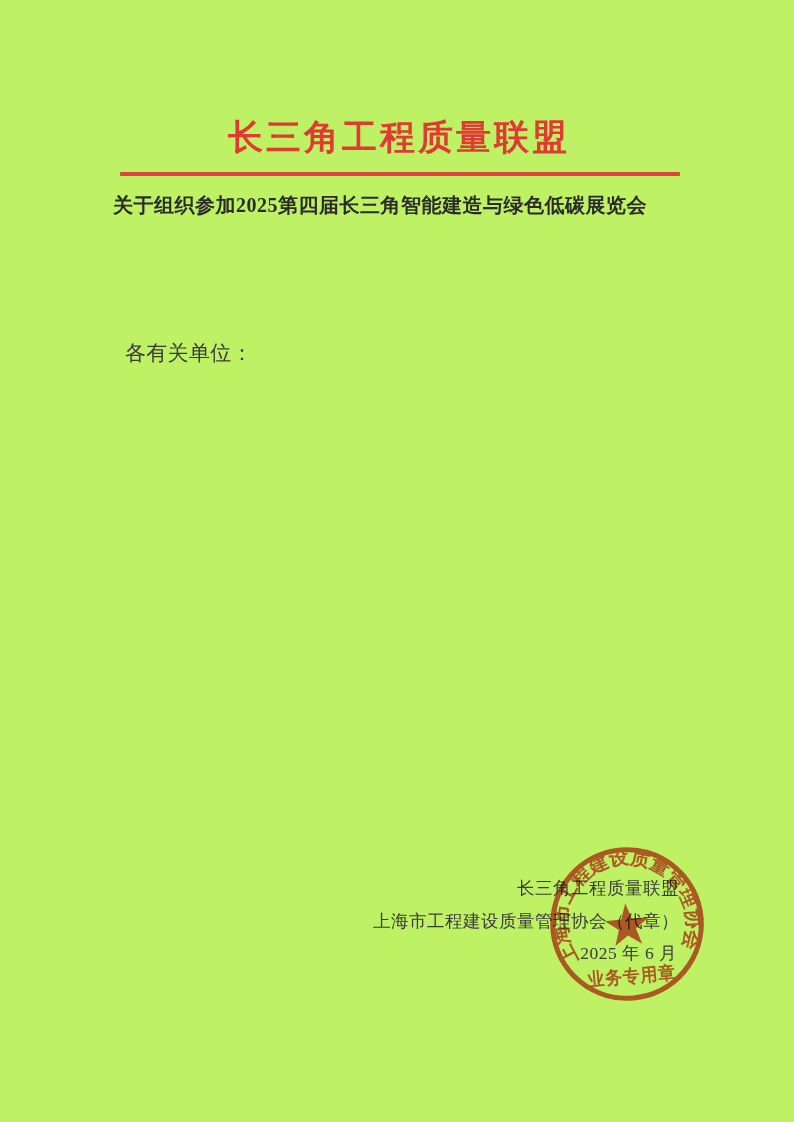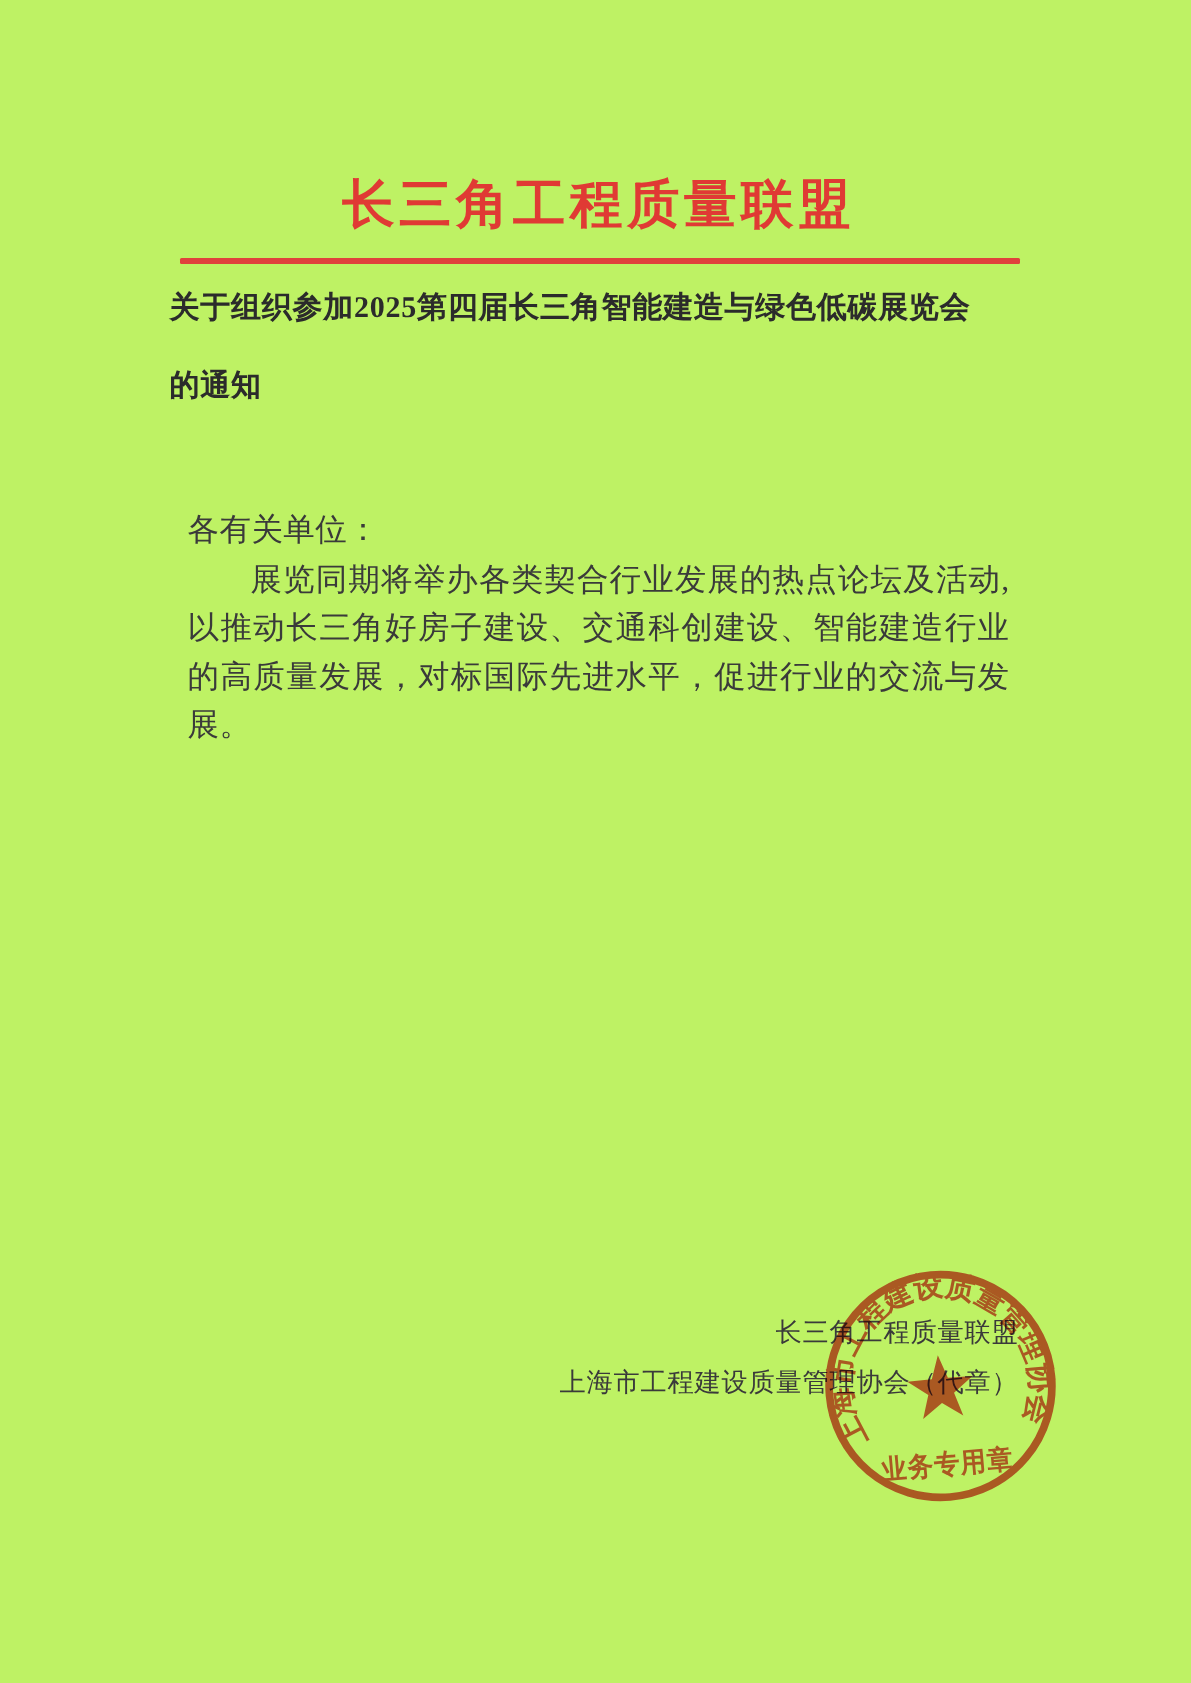--- a/index.html
+++ b/index.html
@@ -89,31 +89,30 @@
 <body>
 
 <div class="page">
 
   <div class="org-title">长三角工程质量联盟</div>
 
   <div class="red-rule"></div>
 
   <div class="subject">
     <div>关于组织参加2025第四届长三角智能建造与绿色低碳展览会</div>
-    <div>的通知</div>
   </div>
 
   <div class="body-text">
     <p class="no-indent">各有关单位：</p>
-    <p>展览同期将举办各类契合行业发展的热点论坛及活动,以推动长三角好房子建设、交通科创建设、智能建造行业的高质量发展，对标国际先进水平，促进行业的交流与发展。</p>
   </div>
 
   <div class="signature">
     <div>长三角工程质量联盟</div>
     <div>上海市工程建设质量管理协会（代章）</div>
+    <div class="sig-date">2025 年 6 月</div>
   </div>
 
   <div class="stamp">
     <svg viewBox="0 0 200 200" xmlns="http://www.w3.org/2000/svg">
       <circle cx="100" cy="100" r="94" fill="none" stroke="#e2483f" stroke-width="6.5"></circle>
       <defs>
         <path id="ringPath" d="M 35.6 140.3 A 76 76 0 1 1 164.4 140.3" fill="none"></path>
       </defs>
       <text font-size="25" font-weight="bold" fill="#e2483f" font-family="Liberation Serif, serif">
         <textPath href="#ringPath" startOffset="0" textLength="318" lengthAdjust="spacingAndGlyphs">上海市工程建设质量管理协会</textPath>

